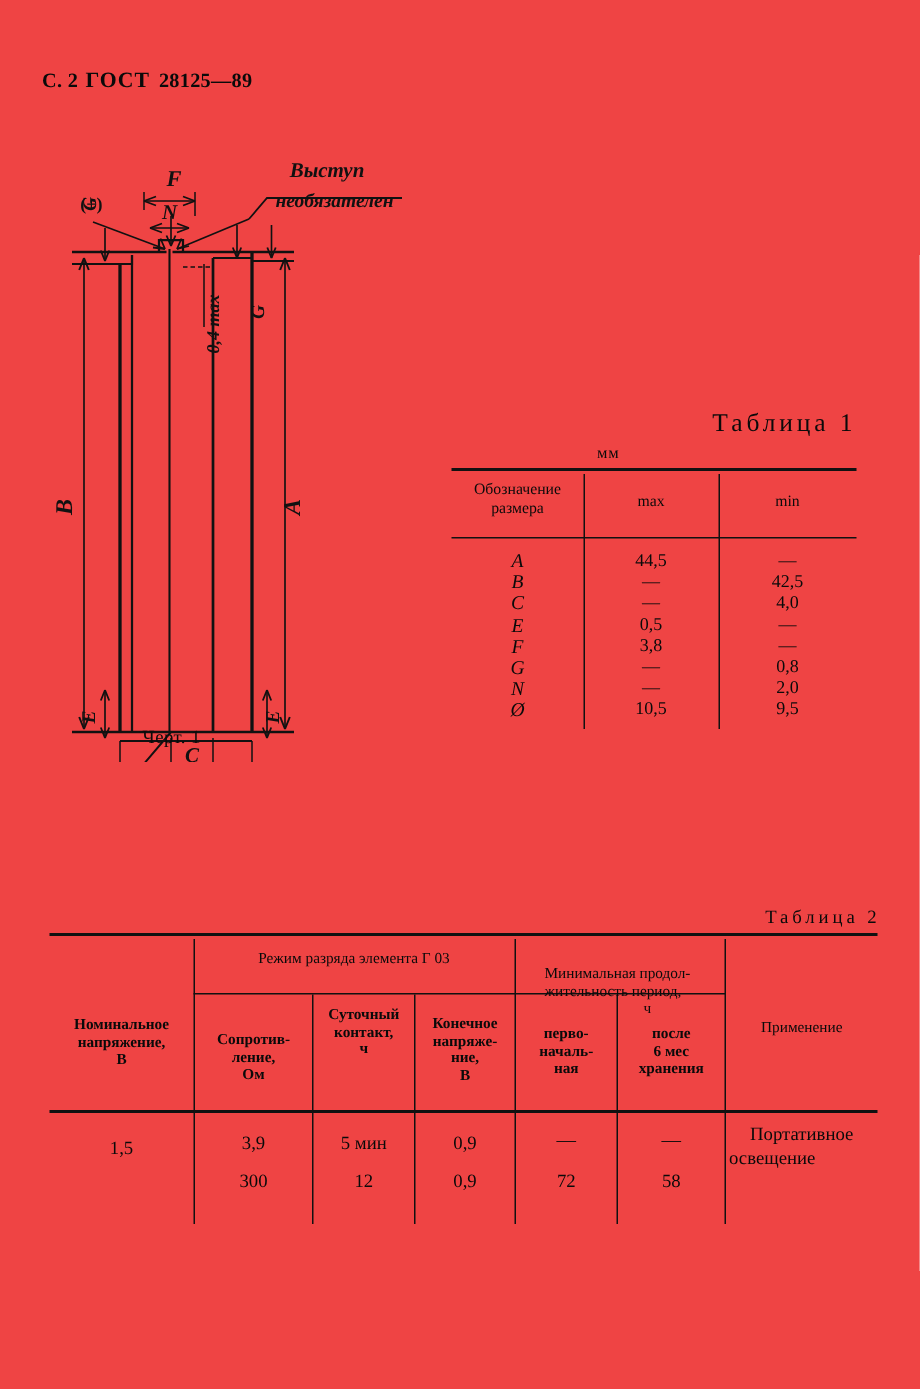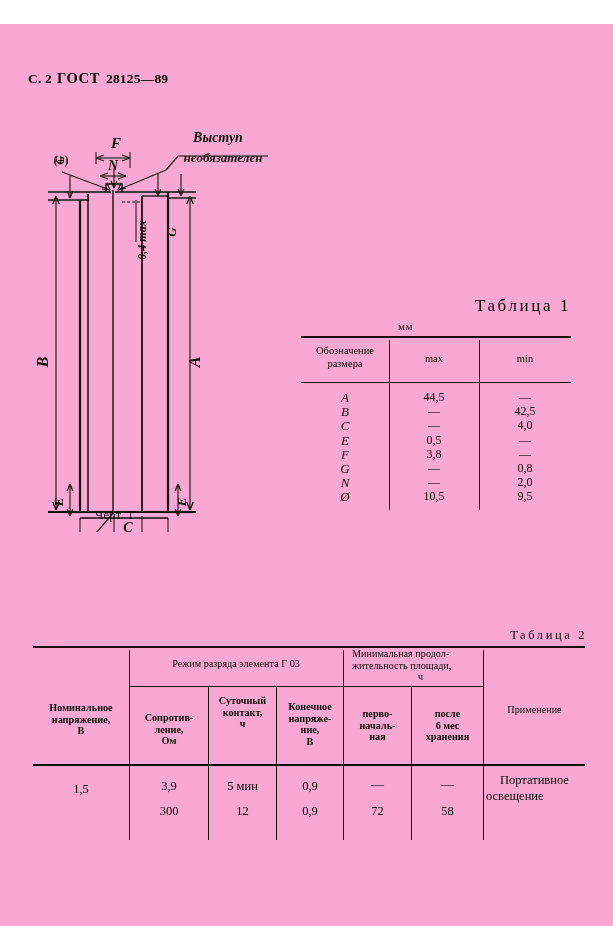--- a/index.html
+++ b/index.html
@@ -12,22 +12,21 @@
     height: 926px;
     position: relative;
     font-family: "Liberation Serif", serif;
     color: #0a0a0a;
     overflow: hidden;
   }
 
   .page {
     position: absolute;
     inset: 0;
-    background: #f9a8d4;
-    margin-top: 24px;
+    background: #ef4444;
   }
 
   
   .page-header {
     position: absolute;
     left: 28px;
     top: 46px;
     font-size: 13.5px;
     letter-spacing: 0.2px;
     white-space: nowrap;
@@ -408,23 +407,23 @@
     <div class="t2-line t2-v1"></div>
     <div class="t2-line t2-v2"></div>
     <div class="t2-line t2-v3"></div>
     <div class="t2-line t2-v4"></div>
     <div class="t2-line t2-v5"></div>
     <div class="t2-line t2-v6"></div>
 
     <div class="t2-span" style="left:97px; top:12px; width:212px;">
       <div>Режим разряда элемента  Г 03</div>
     </div>
-    <div class="t2-span" style="left:312px; top:2px; width:137px; text-align:left; padding-left:7px;">
+    <div class="t2-span" style="left:312px; top:22px; width:137px; text-align:left; padding-left:18px;">
       <div>Минимальная продол-</div>
-      <div>жительность площади,</div>
+      <div>жительность период,</div>
       <div style="text-align:center;">ч</div>
     </div>
 
     <div class="t2-cell" style="left:0; top:56px; width:96px;">
       <div>Номинальное</div>
       <div>напряжение,</div>
       <div>В</div>
     </div>
     <div class="t2-cell" style="left:97px; top:66px; width:78px;">
       <div>Сопротив-</div>

